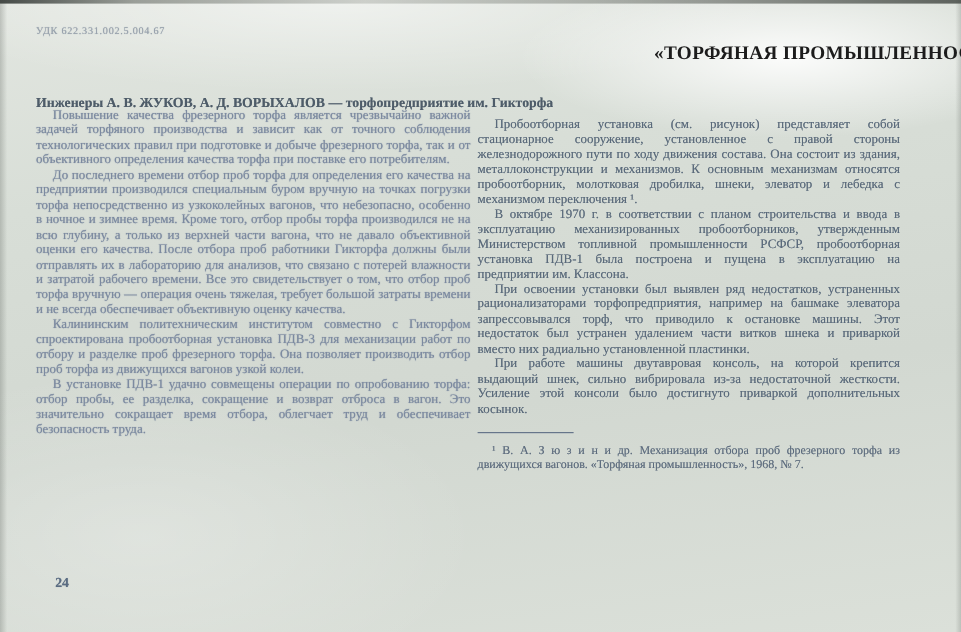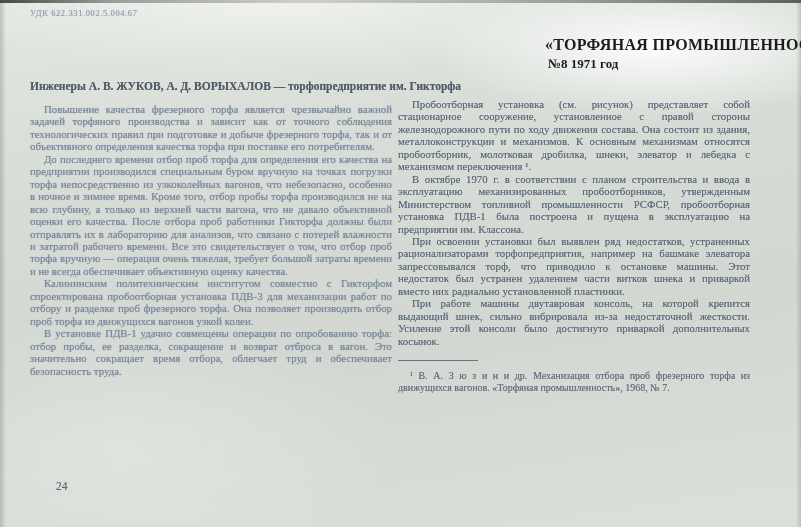--- a/index.html
+++ b/index.html
@@ -28,21 +28,21 @@
   .edge-left {
     position: absolute; left: 0; top: 0; bottom: 0; width: 6px;
     background: linear-gradient(90deg, rgba(70,76,70,0.25), rgba(70,76,70,0));
   }
   .edge-right {
     position: absolute; right: 0; top: 0; bottom: 0; width: 5px;
     background: linear-gradient(270deg, rgba(70,76,70,0.22), rgba(70,76,70,0));
   }
 
   .udc {
-    position: absolute; left: 30px; top: 8px;
+    position: absolute; left: 30px; top: 20px;
     font-size: 8.5px; letter-spacing: 0.6px;
     color: #97a1ac;
     text-shadow: 0 0 0.8px rgba(151,161,172,0.8);
   }
 
   .article-title {
     position: absolute; left: 29px; top: 36px; width: 560px;
     font-size: 27px; font-weight: normal;
     letter-spacing: 1px; word-spacing: 7px; white-space: nowrap;
     color: #505b64;
@@ -70,21 +70,21 @@
 
   .col {
     position: absolute;
     font-size: 10.8px;
     line-height: 12.45px;
     text-align: justify;
   }
   .col p { margin: 0; text-indent: 14px; }
 
   .col-left {
-    left: 30px; top: 103px; width: 362px;
+    left: 30px; top: 90px; width: 362px;
     color: #7c8aa0;
     text-shadow: 0 0 0.9px rgba(124,138,160,0.9);
   }
   .col-right {
     left: 398px; top: 98px; width: 352px;
     color: #5a6a7b;
     text-shadow: 0 0 0.5px rgba(90,106,123,0.65);
   }
 
   .footnote-separator {
@@ -94,43 +94,42 @@
   }
   .footnote {
     font-size: 10px; line-height: 12px;
     text-align: justify;
     color: #5d6c7e;
     text-shadow: 0 0 0.5px rgba(93,108,126,0.6);
   }
   .footnote p { margin: 0; text-indent: 12px; }
 
   .page-number {
-    position: absolute; left: 56px; top: 480px;
-    font-size: 11.5px; font-weight: normal;
+    position: absolute; left: 46px; top: 480px;
+    font-size: 11.5px; font-weight: bold;
     color: #5a6c82;
     text-shadow: 0 0 0.6px rgba(90,108,130,0.7);
   }
 </style>
 </head>
 <body>
 
 <div class="scan-page">
 
   <div class="edge-top"></div>
   <div class="edge-left"></div>
   <div class="edge-right"></div>
 
   <div class="udc">УДК 622.331.002.5.004.67</div>
 
 
   <div class="byline">Инженеры А. В. ЖУКОВ, А. Д. ВОРЫХАЛОВ — торфопредприятие им. Гикторфа</div>
 
   <div class="journal-stamp">
     <div class="stamp-line1">«ТОРФЯНАЯ ПРОМЫШЛЕННОСТЬ»</div>
-    <div class="stamp-line2">№8  1971 год</div>
   </div>
 
   <div class="col col-left">
     <p>Повышение качества фрезерного торфа является чрезвычайно важной задачей торфяного производства и зависит как от точного соблюдения технологических правил при подготовке и добыче фрезерного торфа, так и от объективного определения качества торфа при поставке его потребителям.</p>
     <p>До последнего времени отбор проб торфа для определения его качества на предприятии производился специальным буром вручную на точках погрузки торфа непосредственно из узкоколейных вагонов, что небезопасно, особенно в ночное и зимнее время. Кроме того, отбор пробы торфа производился не на всю глубину, а только из верхней части вагона, что не давало объективной оценки его качества. После отбора проб работники Гикторфа должны были отправлять их в лабораторию для анализов, что связано с потерей влажности и затратой рабочего времени. Все это свидетельствует о том, что отбор проб торфа вручную — операция очень тяжелая, требует большой затраты времени и не всегда обеспечивает объективную оценку качества.</p>
     <p>Калининским политехническим институтом совместно с Гикторфом спроектирована пробоотборная установка ПДВ-3 для механизации работ по отбору и разделке проб фрезерного торфа. Она позволяет производить отбор проб торфа из движущихся вагонов узкой колеи.</p>
     <p>В установке ПДВ-1 удачно совмещены операции по опробованию торфа: отбор пробы, ее разделка, сокращение и возврат отброса в вагон. Это значительно сокращает время отбора, облегчает труд и обеспечивает безопасность труда.</p>
   </div>
 
   <div class="col col-right">

